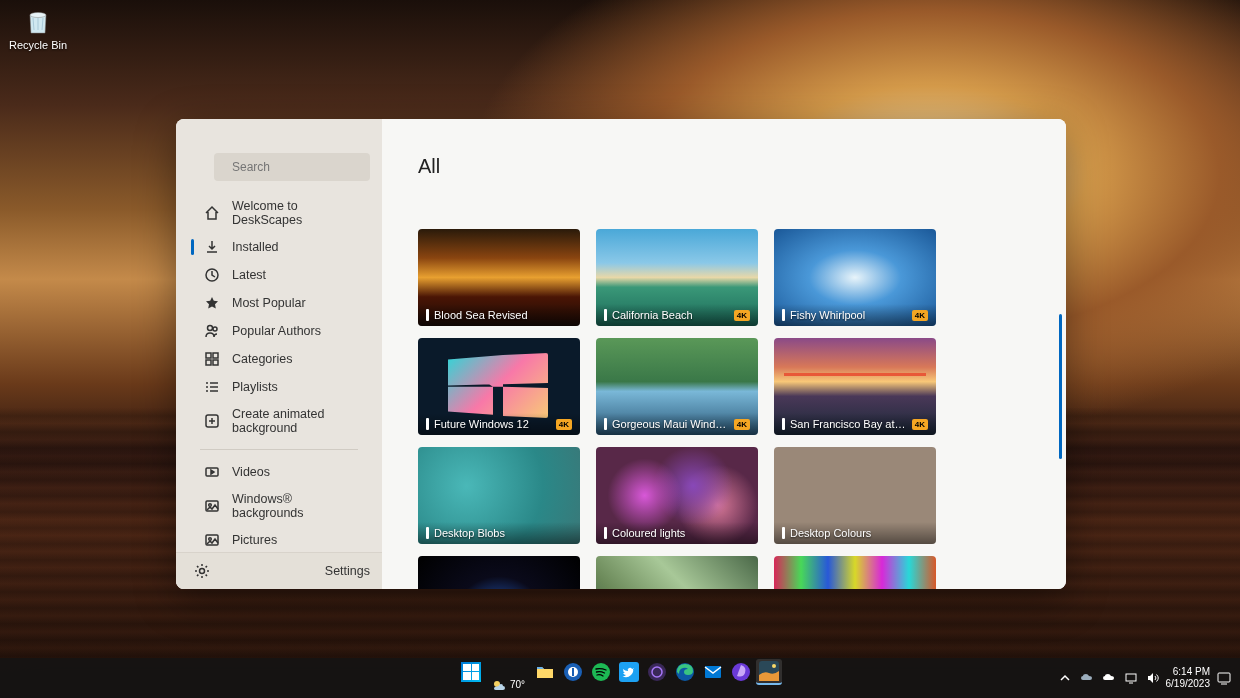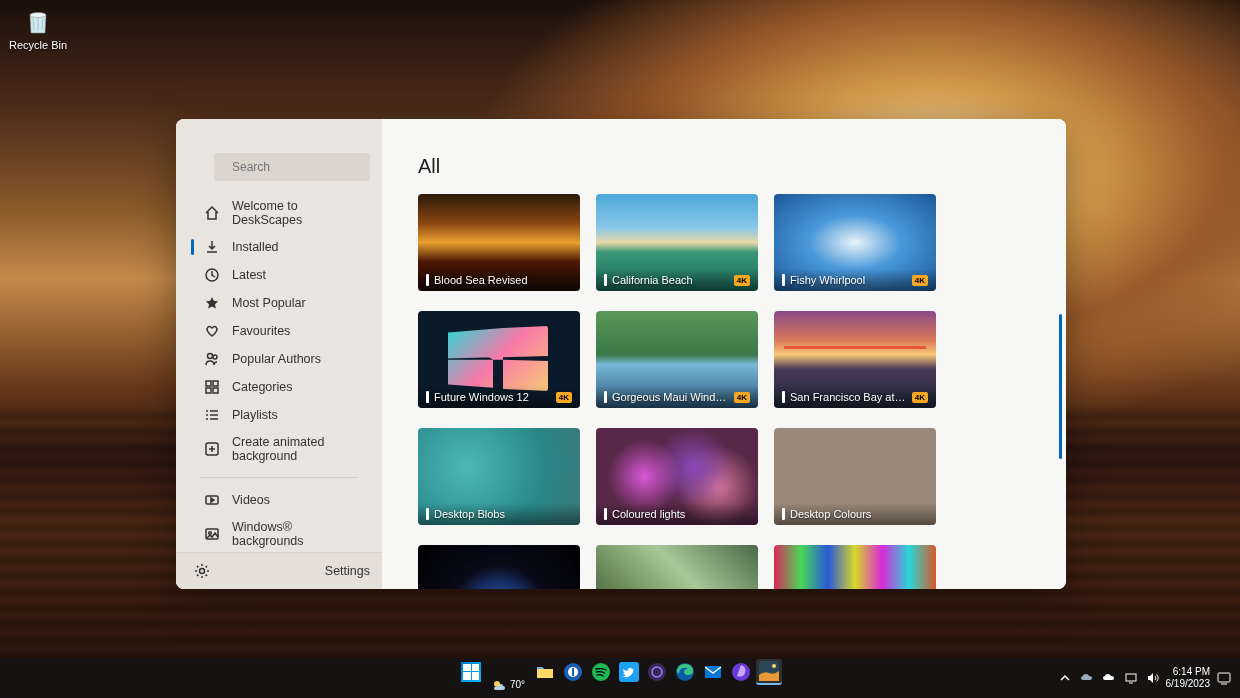--- a/index.html
+++ b/index.html
@@ -48,21 +48,21 @@
 .nav-item .ico svg { width:16px; height:16px; stroke:#333; fill:none; stroke-width:1.5; }
 .nav-divider { height:1px; background:#d0cbc3; margin:8px 20px; }
 
 .sidebar-footer { border-top:1px solid #d8d3cb; padding:10px 12px 10px 18px; display:flex; align-items:center; gap:12px; font-size:12.5px; color:#333; cursor:pointer; background:#e4e0d8;justify-content:space-between; }
 .sidebar-footer svg { width:16px; height:16px; stroke:#333; fill:none; stroke-width:1.5; }
 
 
 .main { flex:1; background:#f7f7f5; display:flex; flex-direction:column; position:relative; }
 .main-header { padding:36px 36px 16px; font-size:20px; font-weight:400; color:#222; }
 .grid-wrap { flex:1; overflow-y:auto; padding:0 36px 20px; position:relative; }
-.grid { display:grid; grid-template-columns:repeat(3, 162px); gap:20px 16px; }
+.grid { display:grid; grid-template-columns:repeat(3, 162px); gap:12px 16px;margin-top:35px; }
 .card { width:162px; height:97px; border-radius:4px; overflow:hidden; position:relative; cursor:pointer; }
 .card-bg { position:absolute; inset:0; }
 .card-footer { position:absolute; left:0; right:0; bottom:0; padding:5px 8px; display:flex; align-items:center; gap:5px; background:linear-gradient(transparent, rgba(0,0,0,0.45)); }
 .card-footer .bar { width:3px; height:12px; background:#fff; border-radius:1px; }
 .card-title { color:#fff; font-size:11px; font-weight:500; text-shadow:0 1px 2px rgba(0,0,0,0.7); flex:1; white-space:nowrap; overflow:hidden; text-overflow:ellipsis; }
 .badge-4k { background:#f5a623; color:#000; font-size:8px; font-weight:700; padding:1px 3px; border-radius:2px; }
 
 
 .scroll-ind { position:absolute; right:4px; top:195px; width:3px; height:145px; background:#0067c0; border-radius:2px; }
 
@@ -171,28 +171,20 @@
             <span class="ico">
               <svg viewBox="0 0 16 16">
                 <path d="M8 2 l1.8 3.8 4.2 0.5 -3 3 0.8 4.2 -3.8 -2 -3.8 2 0.8 -4.2 -3 -3 4.2 -0.5 z" fill="#333" stroke="none"></path>
               </svg>
             </span>
             <span>Most Popular</span>
           </div>
           <div class="nav-item">
             <span class="ico">
               <svg viewBox="0 0 16 16">
-                <path d="M8 13 C3 9 2 6 4 4 c1.5 -1.5 3 0 4 1 c1 -1 2.5 -2.5 4 -1 c2 2 1 5 -4 9 z"></path>
-              </svg>
-            </span>
-            <span>Favourites</span>
-          </div>
-          <div class="nav-item">
-            <span class="ico">
-              <svg viewBox="0 0 16 16">
                 <circle cx="6" cy="5" r="2.5"></circle>
                 <circle cx="11" cy="6" r="2"></circle>
                 <path d="M2 14 q0 -4 4 -4 q4 0 4 4 M10 14 q0 -3 3 -3"></path>
               </svg>
             </span>
             <span>Popular Authors</span>
           </div>
           <div class="nav-item">
             <span class="ico">
               <svg viewBox="0 0 16 16">

